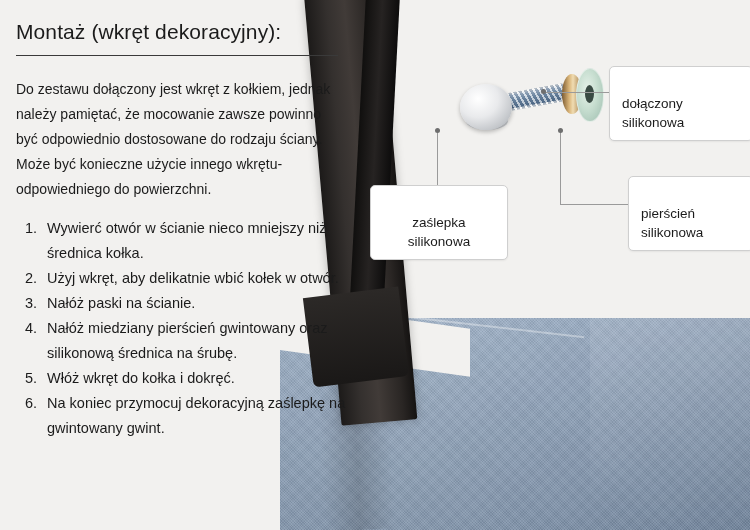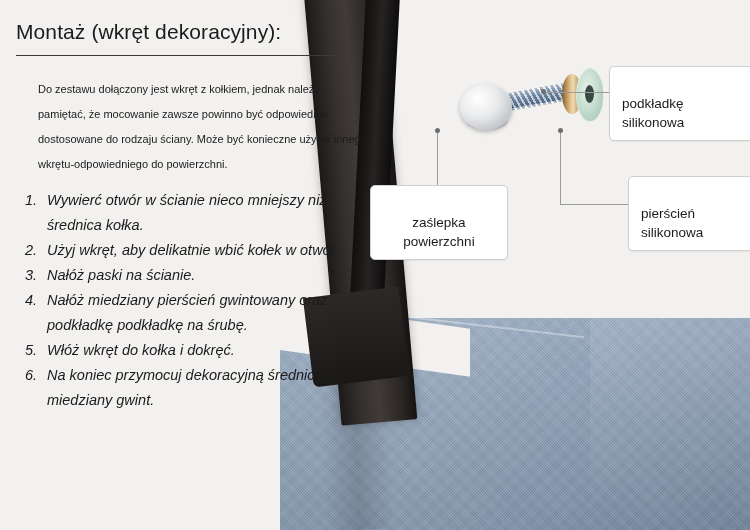--- a/index.html
+++ b/index.html
@@ -40,33 +40,31 @@
     font-weight: 400;
   }
   .title-rule {
     margin-top: 11px;
     width: 322px;
     height: 1px;
     background: #3a3a3a;
   }
   .body-text {
     margin-top: 21px;
-    font-size: 11px;
+    font-size: 14px;
     line-height: 25px;
     color: #1b1b1b;
     width: 330px;
-    margin-left: 22px;
   }
   .steps {
     margin: 7px 0 0 0;
     padding: 0;
     list-style: none;
     counter-reset: step;
     width: 330px;
-    font-style: italic;
   }
   .steps li {
     position: relative;
     font-size: 14.5px;
     line-height: 25px;
     color: #1b1b1b;
     padding-left: 31px;
     margin-bottom: 0;
     counter-increment: step;
   }
@@ -327,39 +325,39 @@
 
   <div class="leader l1"></div>
   <div class="leader-dot" style="left:541px; top:89px;"></div>
   <div class="leader l2"></div>
   <div class="leader l2b"></div>
   <div class="leader-dot" style="left:558px; top:128px;"></div>
   <div class="leader l3"></div>
   <div class="leader-dot" style="left:435px; top:128px;"></div>
 
   <div class="callout callout-1">
-    <span>podkładkę
+    <span>dołączony
 silikonowa</span>
   </div>
   <div class="callout callout-2">
     <span>pierścień
 silikonowa</span>
   </div>
   <div class="callout callout-3">
     <span>zaślepka
-powierzchni</span>
+silikonowa</span>
   </div>
 
   <div class="left-col">
     <h1 class="title">Montaż (wkręt dekoracyjny):</h1>
     <div class="title-rule"></div>
     <p class="body-text">Do zestawu dołączony jest wkręt z kołkiem, jednak należy pamiętać, że mocowanie zawsze powinno być odpowiednio dostosowane do rodzaju ściany. Może być konieczne użycie innego wkrętu-odpowiedniego do powierzchni.</p>
     <ol class="steps">
       <li>Wywierć otwór w ścianie nieco mniejszy niż średnica kołka.</li>
       <li>Użyj wkręt, aby delikatnie wbić kołek w otwór.</li>
       <li>Nałóż paski na ścianie.</li>
-      <li>Nałóż miedziany pierścień gwintowany oraz podkładkę podkładkę na śrubę.</li>
+      <li>Nałóż miedziany pierścień gwintowany oraz silikonową średnica na śrubę.</li>
       <li>Włóż wkręt do kołka i dokręć.</li>
-      <li>Na koniec przymocuj dekoracyjną średnica na miedziany gwint.</li>
+      <li>Na koniec przymocuj dekoracyjną zaślepkę na gwintowany gwint.</li>
     </ol>
   </div>
 
 </div>
 
 </body></html>

